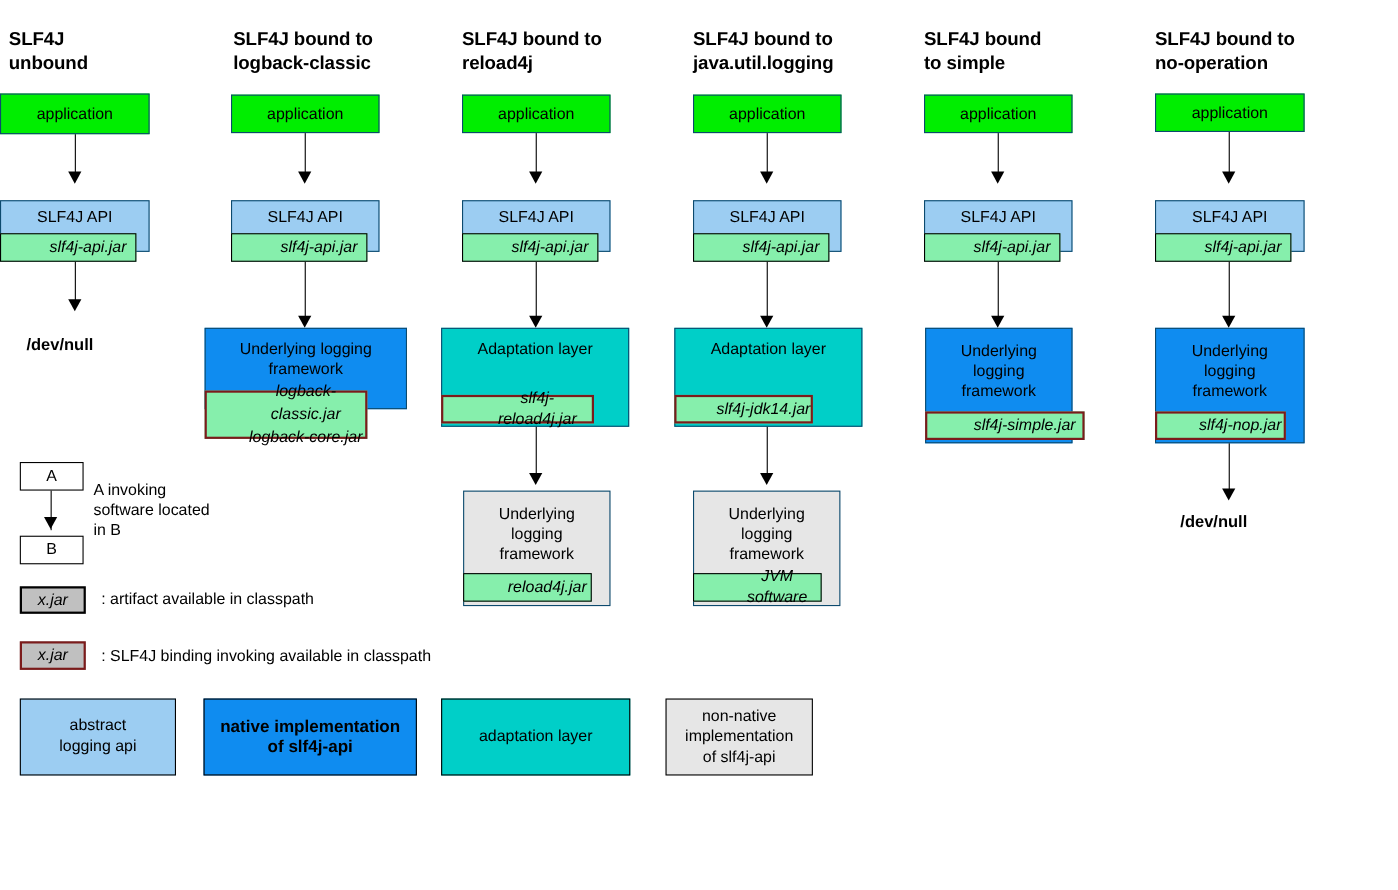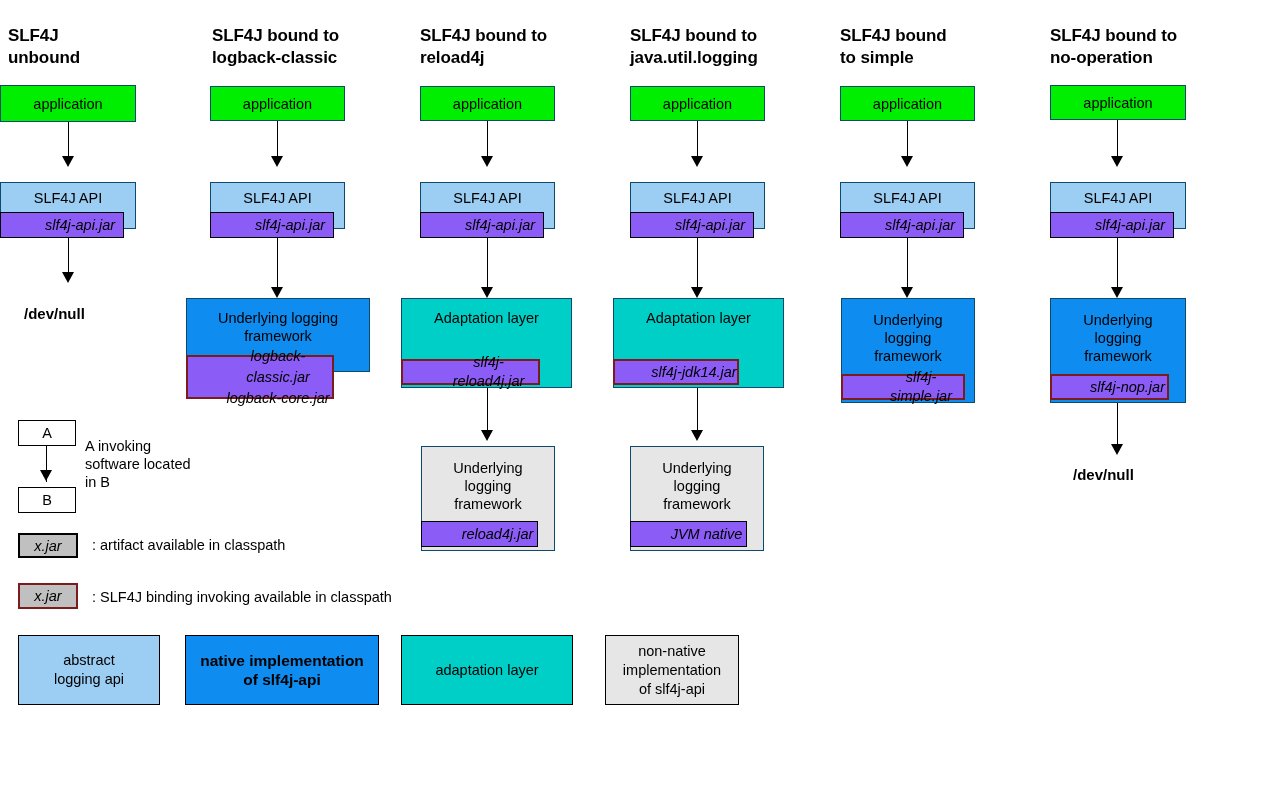--- a/index.html
+++ b/index.html
@@ -52,21 +52,21 @@
 
   .c-green  { background: #00ee00; }
   .c-ltblue { background: #9ccdf2; }
   .c-dkblue { background: #0f8cf0; }
   .c-teal   { background: #00cfc8; }
   .c-grey   { background: #e6e6e6; }
 
   
   .jar {
     position: absolute;
-    background: #8b5cf6;
+    background: #86efac;
     border: 1px solid #000000;
     font-style: italic;
     font-size: 14.5px;
     line-height: 19px;
     text-align: center;
     box-sizing: border-box;
     white-space: pre-line;
     display: flex;
     align-items: center;
     justify-content: center;
@@ -241,21 +241,21 @@
   <div class="jar binding abs" style="left:613px; top:359px; width:126px; height:26px;">slf4j-jdk14.jar</div>
 
   <div class="arrow-line abs" style="left:697px; top:388px; height:45px;"></div>
   <div class="arrow-head abs" style="left:691px; top:430px;"></div>
 
   <div class="node c-grey abs" style="left:630px; top:446px; width:134px; height:105px;">
     <div class="node-label" style="top:12px;">Underlying
 logging
 framework</div>
   </div>
-  <div class="jar abs" style="left:630px; top:521px; width:117px; height:26px;">JVM native</div>
+  <div class="jar abs" style="left:630px; top:521px; width:117px; height:26px;">JVM software</div>
 
   <div class="abs col-title" style="left:840px; top:25px; width:200px;">SLF4J bound
 to simple</div>
 
   <div class="node c-green abs" style="left:840px; top:86px; width:135px; height:35px;">
     <div class="node-label" style="top:8px;">application</div>
   </div>
   <div class="arrow-line abs" style="left:907px; top:121px; height:38px;"></div>
   <div class="arrow-head abs" style="left:901px; top:156px;"></div>
 
@@ -265,21 +265,21 @@
   <div class="jar abs" style="left:840px; top:212px; width:124px; height:26px;">slf4j-api.jar</div>
 
   <div class="arrow-line abs" style="left:907px; top:238px; height:52px;"></div>
   <div class="arrow-head abs" style="left:901px; top:287px;"></div>
 
   <div class="node c-dkblue abs" style="left:841px; top:298px; width:134px; height:105px;">
     <div class="node-label" style="top:12px;">Underlying
 logging
 framework</div>
   </div>
-  <div class="jar binding abs" style="left:841px; top:374px; width:124px; height:26px;">slf4j-simple.jar</div>
+  <div class="jar binding abs" style="left:841px; top:374px; width:145px; height:26px;">slf4j-simple.jar</div>
 
   <div class="abs col-title" style="left:1050px; top:25px; width:215px;">SLF4J bound to
 no-operation</div>
 
   <div class="node c-green abs" style="left:1050px; top:85px; width:136px; height:35px;">
     <div class="node-label" style="top:8px;">application</div>
   </div>
   <div class="arrow-line abs" style="left:1117px; top:120px; height:39px;"></div>
   <div class="arrow-head abs" style="left:1111px; top:156px;"></div>
 

